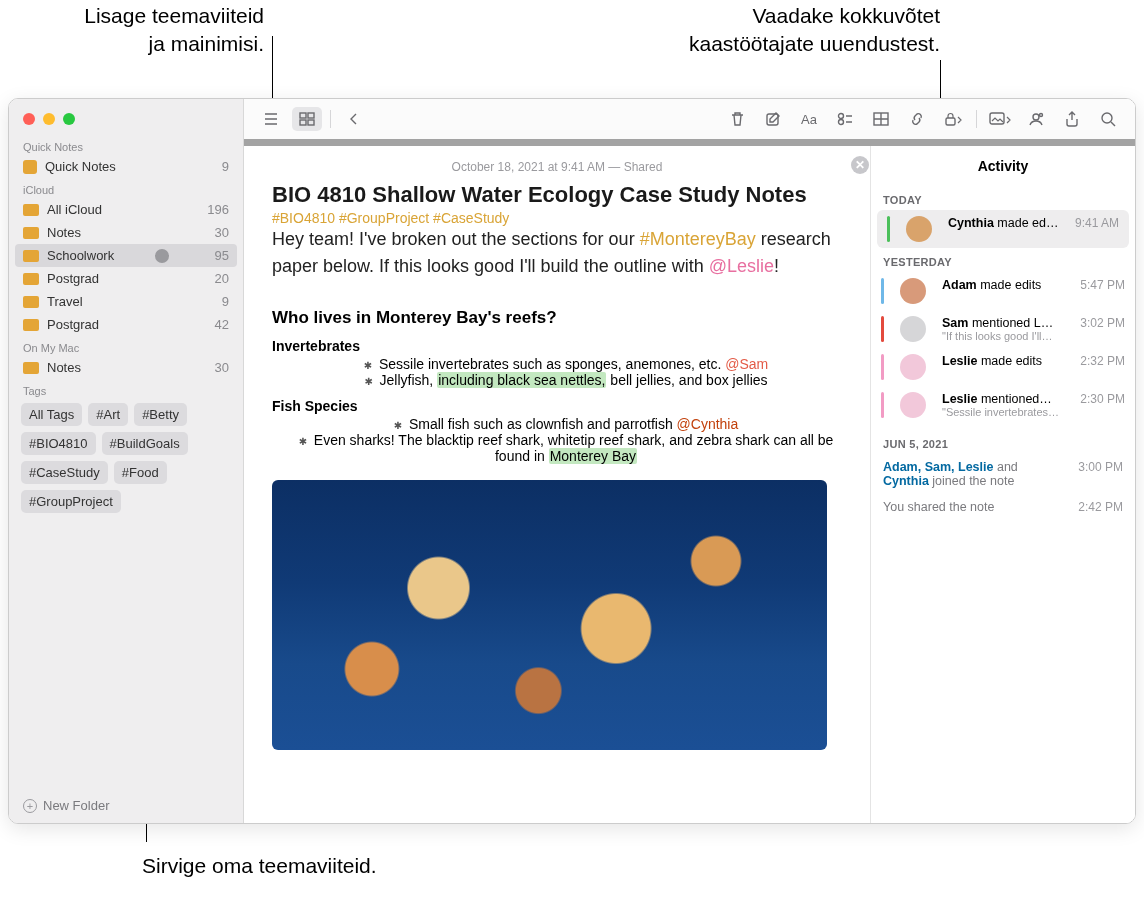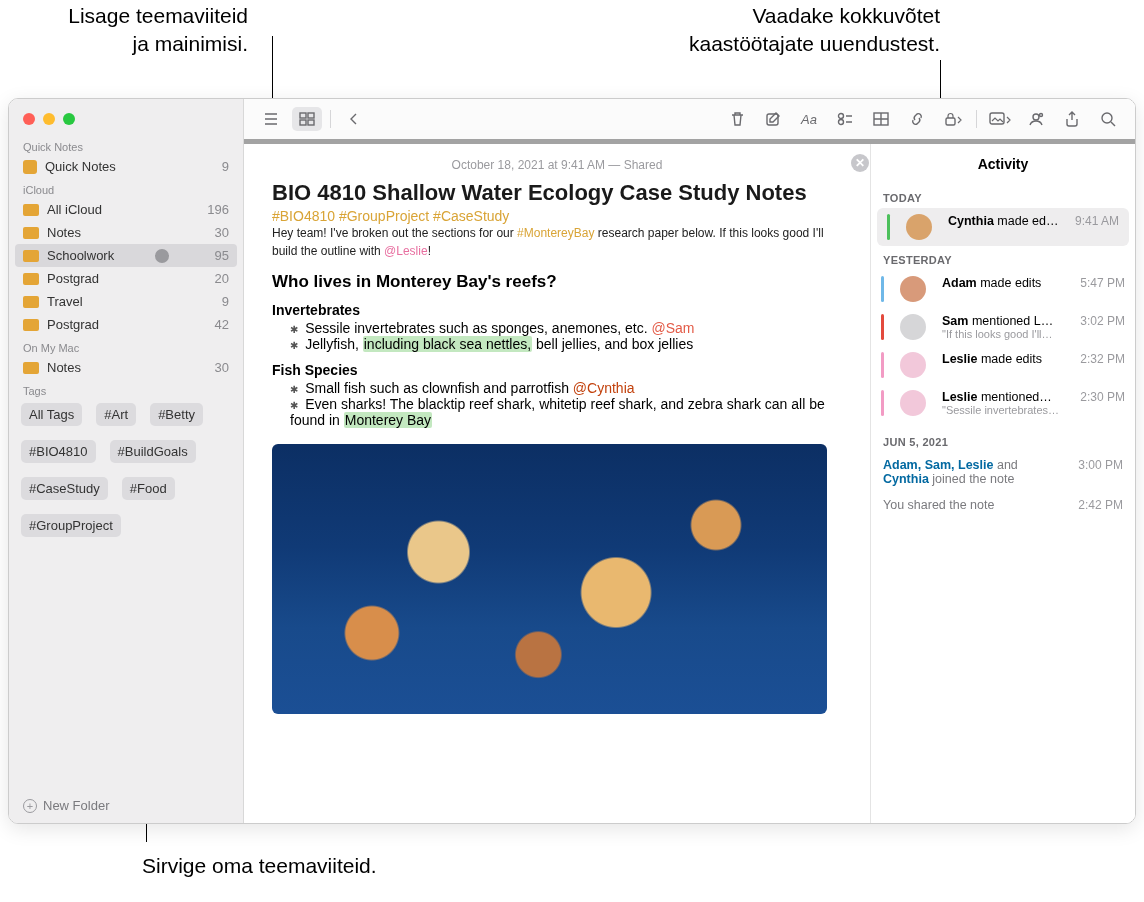--- a/index.html
+++ b/index.html
@@ -12,45 +12,45 @@
   .dot { width: 12px; height: 12px; border-radius: 50%; }
   .red { background: #ff5f57; } .yellow { background: #febc2e; } .green { background: #28c840; }
   .section-header { font-size: 11px; color: #8a8a8e; padding: 6px 14px 2px; }
   .sidebar-list { list-style: none; }
   .sidebar-row { display: flex; align-items: center; padding: 4px 14px; gap: 8px; color: #333; cursor: default; }
   .sidebar-row.selected { background: #d9d8db; border-radius: 4px; margin: 0 6px; padding: 4px 8px; }
   .folder-icon { width: 16px; height: 12px; border-radius: 2px; display: inline-block; }
   .qn-icon { width: 14px; height: 14px; background: #e4a536; border-radius: 3px; }
   .count { margin-left: auto; color: #8a8a8e; font-size: 13px; }
   .share-badge { width: 14px; height: 14px; border-radius: 50%; background: #9a9a9e; margin-left: auto; margin-right: 4px; }
-  .tags-wrap { padding: 4px 12px; display: flex; flex-wrap: wrap; gap: 14px; }
+  .tags-wrap { padding: 4px 12px; display: flex; flex-wrap: wrap; gap: 6px; }
   .tag-pill { background: #dcdbde; border-radius: 5px; padding: 4px 8px; font-size: 13px; color: #333; }
   .sidebar-footer { margin-top: auto; padding: 10px 14px; color: #7a7a7e; display: flex; align-items: center; gap: 6px; }
   .plus-circle { width: 14px; height: 14px; border: 1.3px solid #9a9a9e; border-radius: 50%; display: flex; align-items: center; justify-content: center; font-size: 11px; color: #9a9a9e; }
   .main { flex: 1; display: flex; flex-direction: column; background: #fff; }
-  .toolbar { display: flex; align-items: center; padding: 8px 12px; gap: 6px; border-bottom: 5px solid #a3a3a3; background: #fbfbfb; font-style: italic; }
+  .toolbar { display: flex; align-items: center; padding: 8px 12px; gap: 6px; border-bottom: 7px solid #a3a3a3; background: #fbfbfb; }
   .tb-btn { width: 30px; height: 24px; border-radius: 5px; display: flex; align-items: center; justify-content: center; color: #6a6a6e; position: relative; }
   .tb-btn.active { background: #e6e6e8; }
   .tb-sep { width: 1px; height: 18px; background: #d6d6d8; margin: 0 2px; }
   .tb-spacer { flex: 1; }
   svg { stroke: currentColor; fill: none; stroke-width: 1.4; }
   .content-row { flex: 1; display: flex; overflow: hidden; }
   .note-body { flex: 1; padding: 14px 28px; overflow: auto; position: relative; }
   .note-date { text-align: center; color: #9a9a9e; font-size: 12px; margin-bottom: 8px; }
   .note-title { font-size: 22px; font-weight: 700; color: #1a1a1a; margin-bottom: 2px; }
   .note-tags { color: #d9a436; font-size: 14px; }
-  .note-p { font-size: 12px; line-height: 1.5; color: #222; margin-bottom: 12px; }
+  .note-p { font-size: 18px; line-height: 1.5; color: #222; margin-bottom: 28px; }
   .hashtag { color: #d9a436; }
   .mention-pink { color: #e86fa0; }
   .mention-red  { color: #e35b47; }
   .mention-green{ color: #c2410c; }
   .hl-green { background: #c3e8c0; border-radius: 2px; padding: 0 1px; }
   .note-h2 { font-size: 17px; font-weight: 700; margin: 10px 0 6px; }
   .note-h3 { font-size: 14px; font-weight: 700; margin: 10px 0 2px; }
-  .note-ul { list-style: none; padding-left: 18px; font-size: 14px; }
+  .note-ul { list-style: none; padding-left: 18px; font-size: 14px; text-align: center; }
   .note-ul li::before { content: "✱ "; color: #555; font-size: 10px; margin-right: 4px; }
   .note-image { width: 555px; height: 270px; border-radius: 6px; margin-top: 16px;
     background: radial-gradient(circle at 30% 40%, #eac78a 0 30px, transparent 32px),
                 radial-gradient(circle at 62% 55%, #e9b86f 0 34px, transparent 36px),
                 radial-gradient(circle at 80% 30%, #d99a55 0 24px, transparent 26px),
                 radial-gradient(circle at 18% 70%, #d88e4b 0 26px, transparent 28px),
                 radial-gradient(circle at 48% 78%, #b97342 0 22px, transparent 24px),
                 linear-gradient(180deg,#0c2f64 0%, #103a76 38%, #184a8b 68%, #1b4f95 100%);
   }
   .activity { width: 265px; border-left: 1px solid #e4e4e4; background: #fff; display: flex; flex-direction: column; font-size: 12.5px; }
@@ -64,21 +64,21 @@
   .act-text { flex: 1; overflow: hidden; }
   .act-main { white-space: nowrap; overflow: hidden; text-overflow: ellipsis; }
   .act-sub { color: #9a9a9e; font-size: 11px; white-space: nowrap; overflow: hidden; text-overflow: ellipsis; }
   .act-time { color: #9a9a9e; font-size: 12px; white-space: nowrap; }
   .act-plain { padding: 6px 12px; display: flex; justify-content: space-between; color: #7a7a7e; }
   .act-plain b { color: #0369a1; font-weight: 600; }
 </style>
 </head>
 <body>
 
-<div class="callout" style="left:8px; top:2px; width:240px; text-align:right;">
+<div class="callout" style="left:24px; top:2px; width:240px; text-align:right;">
   <span>Lisage teemaviiteid</span><br><span>ja mainimisi.</span>
 </div>
 <div class="callout-line" style="left:272px; top:36px; width:1px; height:200px;"></div>
 
 <div class="callout" style="left:560px; top:2px; width:380px; text-align:right;">
   <span>Vaadake kokkuvõtet</span><br><span>kaastöötajate uuendustest.</span>
 </div>
 <div class="callout-line" style="left:940px; top:60px; width:1px; height:40px;"></div>
 
 <div class="callout" style="left:142px; top:852px;">

